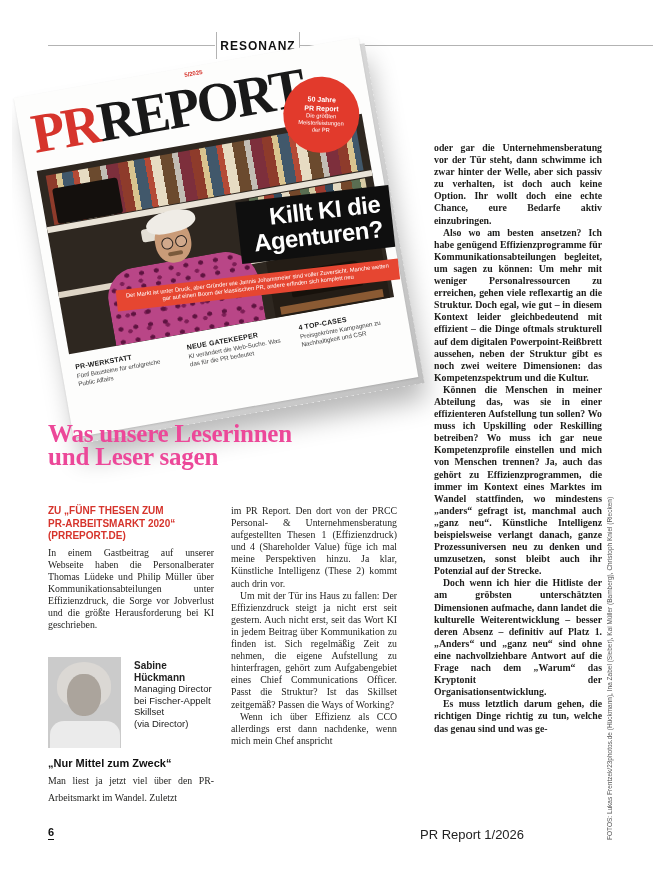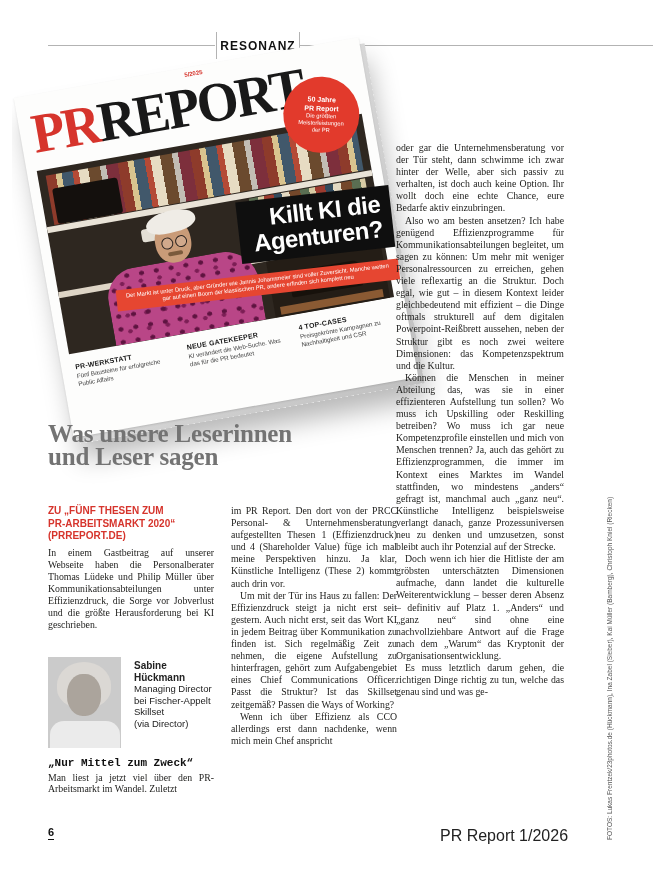--- a/index.html
+++ b/index.html
@@ -75,50 +75,50 @@
 
   .cover-teasers{position:absolute;left:14px;right:8px;top:272px;display:flex;gap:12px;}
   .teaser{flex:1;}
   .teaser-title{font-size:7px;font-weight:bold;letter-spacing:.2px;color:#161616;margin:0 0 2px 0;}
   .teaser-text{font-size:6.2px;line-height:7.6px;color:#3c3c3c;margin:0;}
 
   
   .kicker{position:absolute;left:36px;top:406px;font-size:10.5px;font-weight:bold;
         letter-spacing:.4px;color:#d6342c;border-bottom:1.5px solid #d6342c;padding-bottom:5px;}
   .headline{position:absolute;left:36px;top:423px;font-family:"Liberation Serif",serif;
-        font-weight:bold;font-size:25px;line-height:22.5px;color:#737373;letter-spacing:-.2px;}
+        font-weight:bold;font-size:25px;line-height:22.5px;color:#ec4899;letter-spacing:-.2px;}
 
   .col{position:absolute;width:166px;font-family:"Liberation Serif",serif;font-size:9.8px;
         line-height:12.1px;text-align:justify;color:#1d1d1b;hyphens:auto;}
   .col p{margin:0;}
   .col p + p{text-indent:9px;}
   .col-1{left:36px;top:505px;}
   .col-2{left:219px;top:505px;height:296px;overflow:hidden;}
-  .col-3{left:384px;top:142px;width:168px;height:650px;overflow:hidden;}
+  .col-3{left:422px;top:142px;width:168px;height:650px;overflow:hidden;font-weight:bold;}
 
   .lead-label{font-family:"Liberation Sans",sans-serif;font-size:10px;line-height:12.5px;
         font-weight:bold;color:#d6342c;margin-bottom:4px;text-align:left;}
 
   .portrait{position:absolute;left:36px;top:657px;width:73px;height:91px;background:#cbcbcb;overflow:hidden;}
   .p-hair{position:absolute;left:9px;top:5px;width:54px;height:46px;background:#dbd8d4;
         border-radius:50% 50% 42% 42%;}
   .p-face{position:absolute;left:19px;top:17px;width:34px;height:42px;background:#aba49c;border-radius:46%;}
   .p-torso{position:absolute;left:2px;top:64px;width:70px;height:27px;background:#ebebeb;
         border-radius:14px 14px 0 0;}
   .caption{position:absolute;left:122px;top:660px;width:86px;font-size:9.5px;line-height:11.5px;color:#222;}
   .caption .cap-name{font-weight:bold;font-size:10px;}
-  .quote-heading{position:absolute;left:36px;top:757px;font-size:11px;font-weight:bold;color:#111;font-family:Liberation Mono, monospace;}
+  .quote-heading{position:absolute;left:36px;top:757px;font-size:11px;font-weight:bold;color:#111;}
   .col1-tail{position:absolute;left:36px;top:772px;width:166px;font-family:"Liberation Serif",serif;
-        font-size:9.8px;line-height:11px;text-align:justify;color:#1d1d1b;}
+        font-size:9.8px;line-height:17px;text-align:justify;color:#1d1d1b;}
 
   
   .page-num{position:absolute;left:36px;top:826px;font-size:11px;font-weight:bold;color:#111;
         border-bottom:1.5px solid #111;padding-bottom:1px;}
-  .issue-label{position:absolute;left:408px;top:827px;width:168px;text-align:center;
-        font-size:16px;color:#222;}
+  .issue-label{position:absolute;left:408px;top:827px;width:168px;text-align:left;
+        font-size:13px;color:#222;}
   .photo-credit{position:absolute;left:594px;top:840px;width:460px;transform:rotate(-90deg);
         transform-origin:0 0;font-size:6.5px;color:#555;white-space:nowrap;}
 </style>
 </head>
 <body>
 
 <div class="page">
 
   <div class="rule rule-l"></div>
   <div class="tick tick-1"></div>

